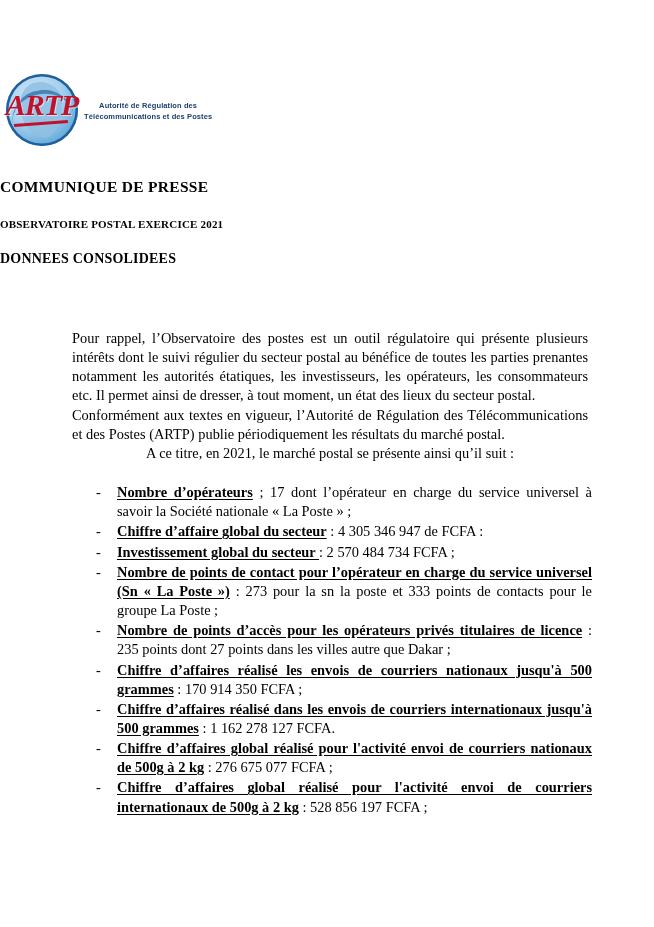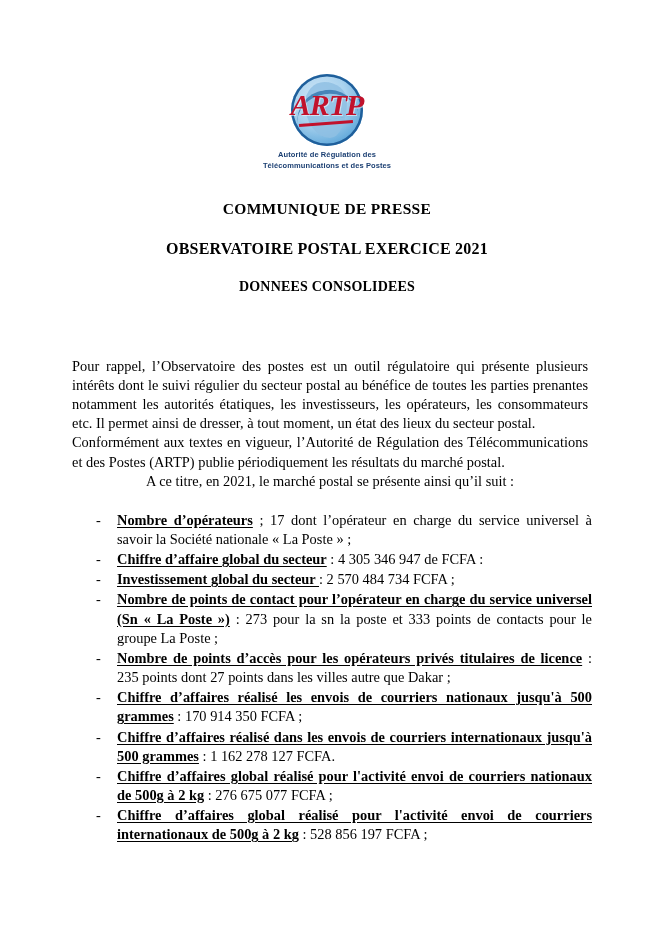--- a/index.html
+++ b/index.html
@@ -23,21 +23,21 @@
     box-sizing: border-box;
     padding: 0;
     position: relative;
   }
 
   
   .logo-block {
     width: 100%;
     padding-top: 74px;
     display: flex;
-    flex-direction: column;
+    flex-direction: row;
     align-items: center;
   }
   .logo-mark {
     position: relative;
     width: 84px;
     height: 76px;
   }
   .logo-globe {
     position: absolute;
     left: 6px;
@@ -100,30 +100,29 @@
     font-weight: bold;
     font-size: 7.5px;
     line-height: 1.45;
     color: #1b3f72;
     letter-spacing: .1px;
   }
 
   
   .headings {
     margin-top: 28px;
-    text-align: center;
   }
   .h-main {
     font-size: 15.5px;
     font-weight: bold;
     letter-spacing: .3px;
     margin: 0 0 22px 0;
   }
   .h-sub {
-    font-size: 16px;
+    font-size: 11px;
     font-weight: bold;
     letter-spacing: .2px;
     margin: 0 0 21px 0;
   }
   .h-sub2 {
     font-size: 14px;
     font-weight: bold;
     letter-spacing: .2px;
     margin: 0;
   }

